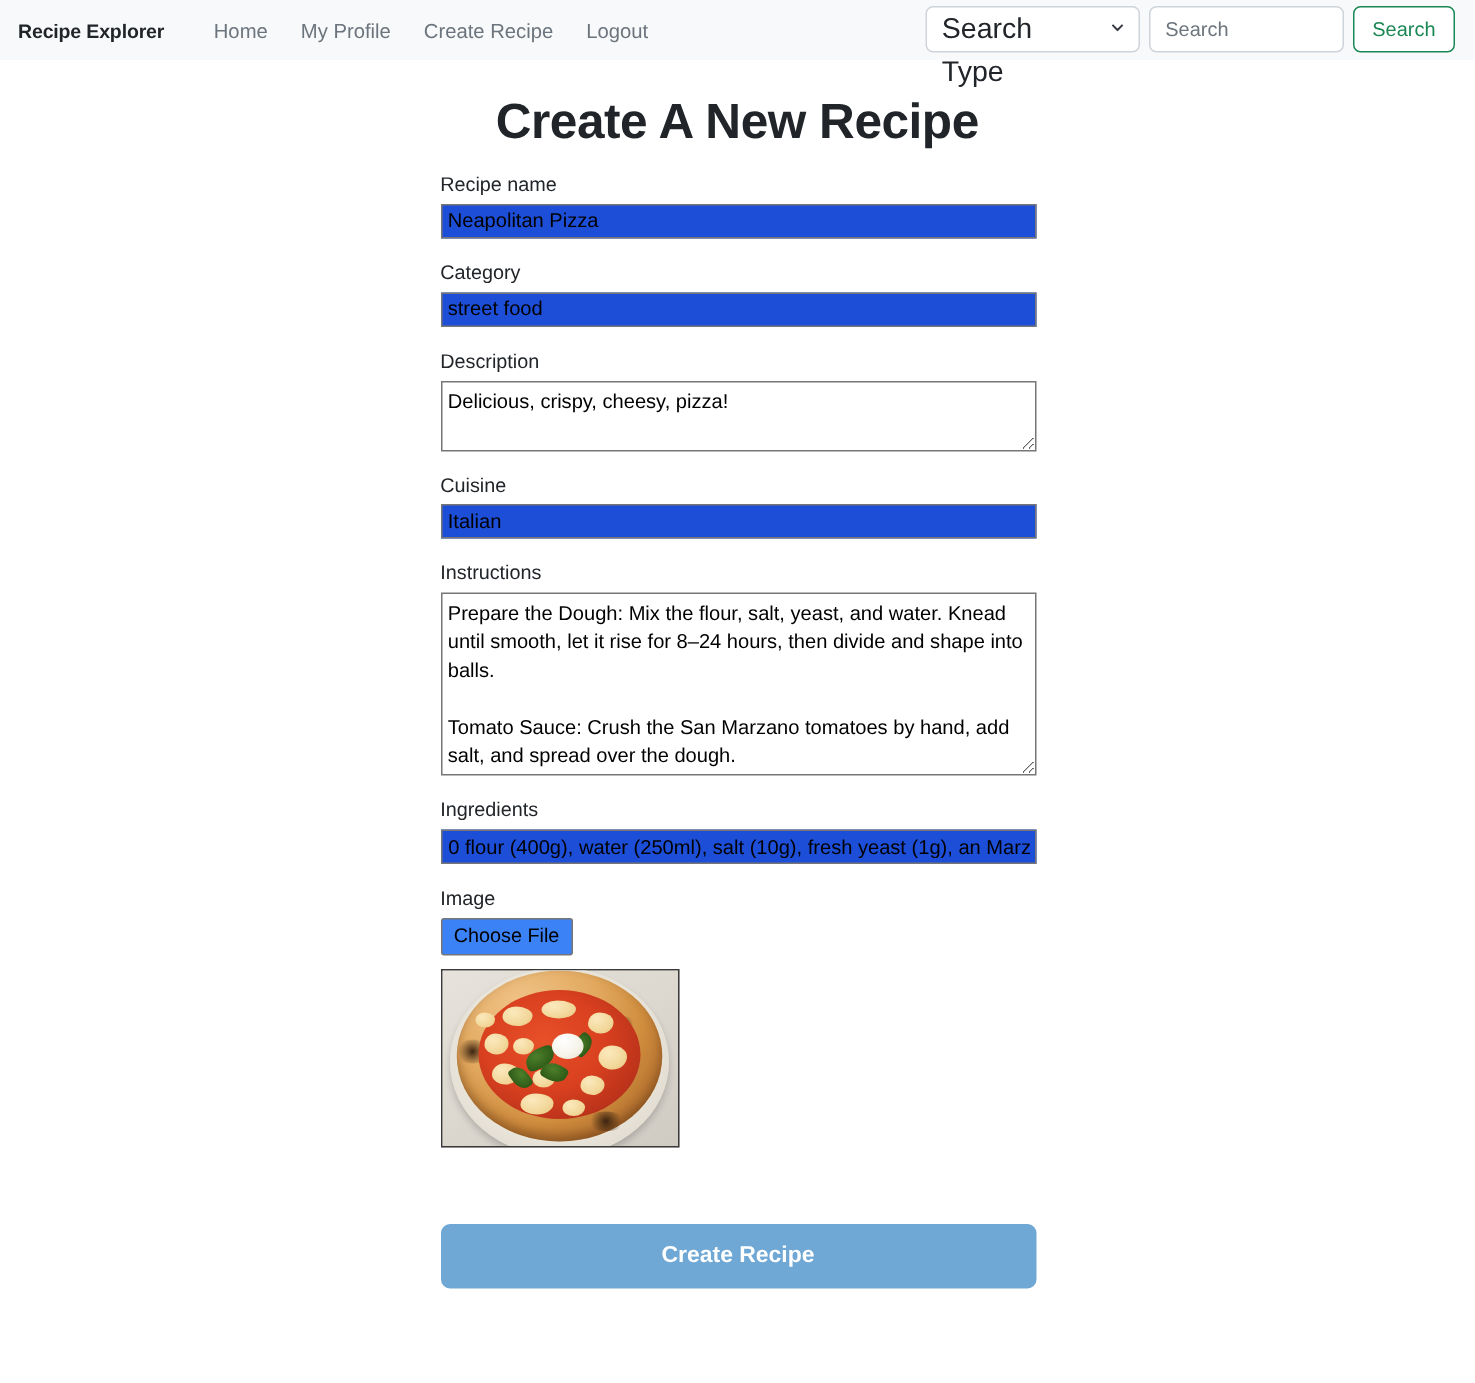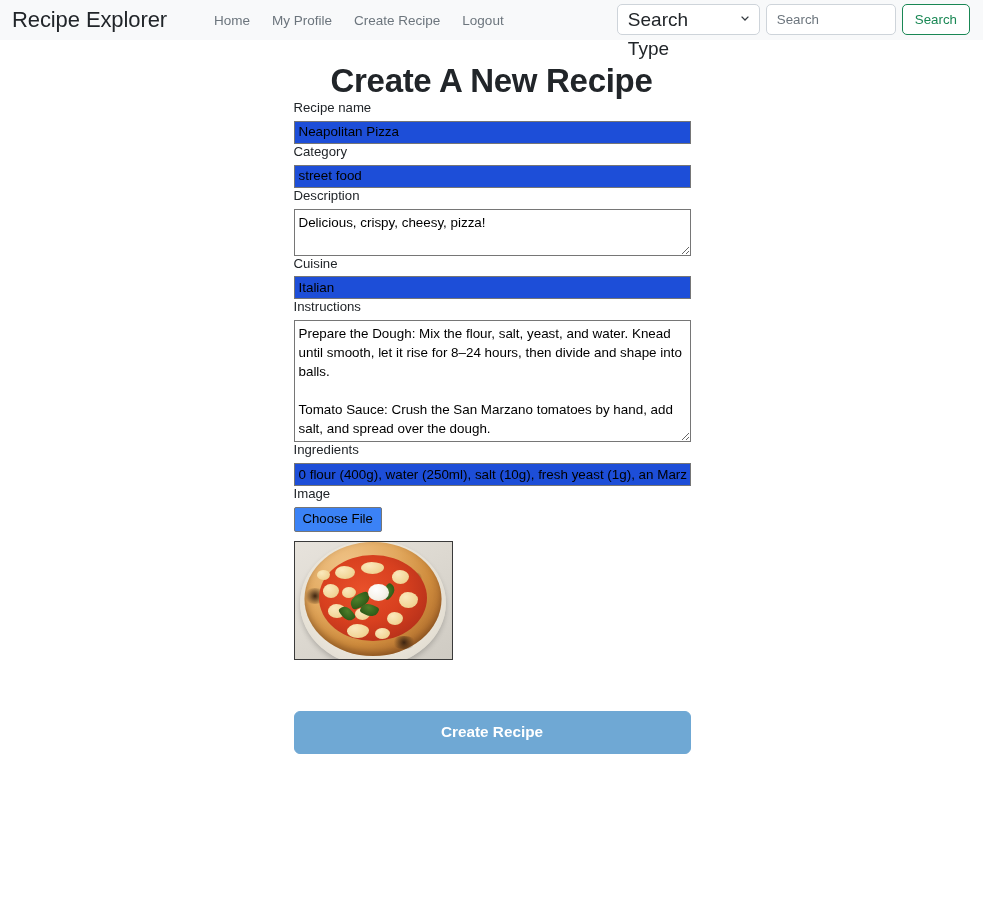--- a/index.html
+++ b/index.html
@@ -17,25 +17,25 @@
   
   .navbar {
     height: 40px;
     background: #f8f9fa;
     display: flex;
     align-items: center;
     padding: 0 14px 0 12px;
     position: relative;
   }
   .brand {
-    font-size: 22px;
-    font-weight: normal;
+    font-size: 13px;
+    font-weight: bold;
     color: #212529;
     letter-spacing: -0.1px;
-    margin-right: 36px;
+    margin-right: 22px;
     white-space: nowrap;
   }
   .nav-links {
     display: flex;
     gap: 0px;
   }
   .nav-link {
     font-size: 13.5px;
     color: #6c757d;
     padding: 0 11px;
@@ -112,21 +112,21 @@
     margin: 22px 0 0 0;
     letter-spacing: -0.3px;
   }
 
   
   .form-wrap {
     width: 398px;
     margin: 0 auto;
     padding-left: 1px;
   }
-  .field { }
+  .field { margin-top: 15px; }
   .field-label {
     display: block;
     font-size: 13.2px;
     color: #212529;
     margin-bottom: 5px;
     line-height: 1.2;
   }
   .text-input {
     display: block;
     width: 397px;

